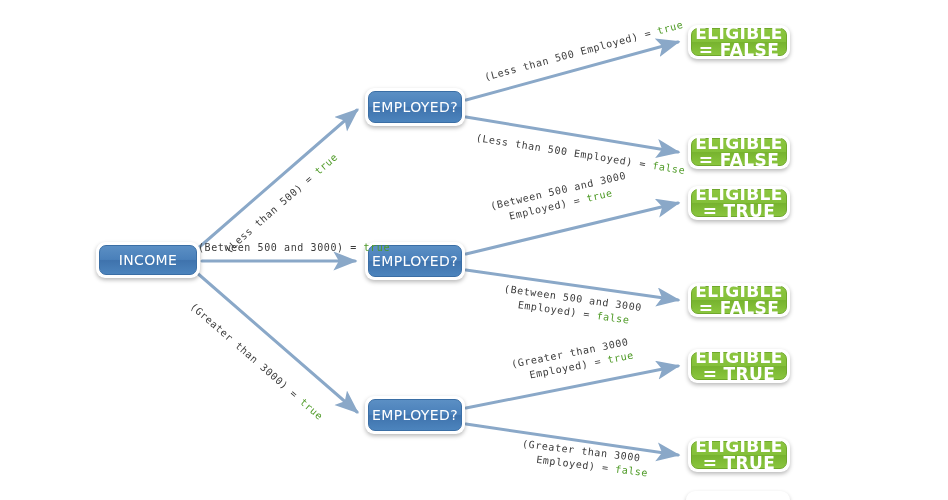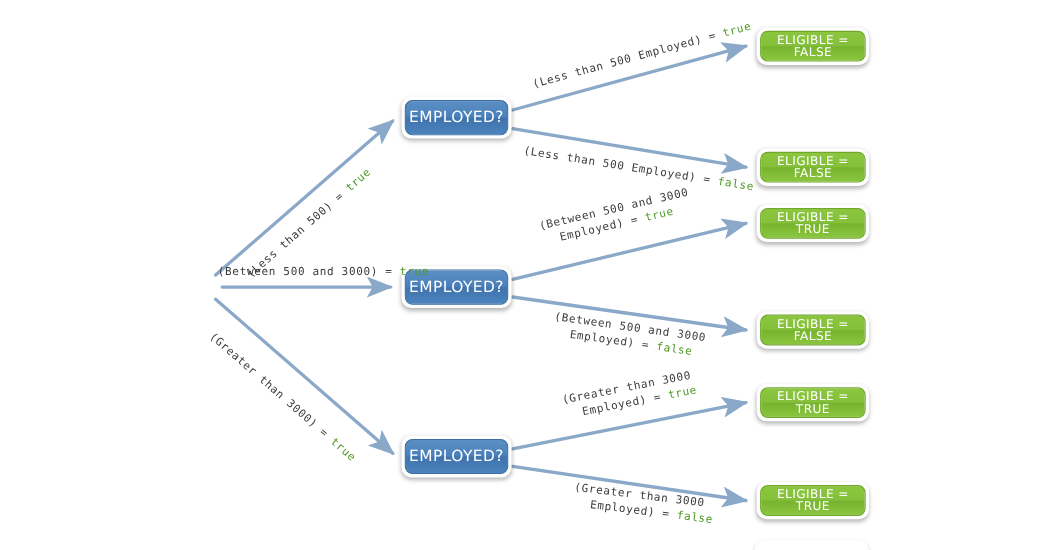--- a/index.html
+++ b/index.html
@@ -48,22 +48,22 @@
     line-height: 1;
   }
   .node.blue .inner {
     background: linear-gradient(180deg, #5b8fc4 0%, #4a80ba 48%, #3f73ad 52%, #4c84bd 100%);
     border: 1px solid #3a6ea5;
     font-size: 14px;
   }
   .node.green .inner {
     background: linear-gradient(180deg, #8cc63f 0%, #84c03a 48%, #77b32f 52%, #8ac63e 100%);
     border: 1px solid #6fa72c;
-    font-size: 11px;
-    font-weight: normal;
+    font-size: 17px;
+    font-weight: bold;
   }
 
   
   .elabel {
     position: absolute;
     font-family: "DejaVu Sans Mono", monospace;
     font-size: 10px;
     color: #3b3b3b;
     white-space: nowrap;
     letter-spacing: 0.6px;
@@ -114,20 +114,23 @@
       <path d="M466,117 L678,152"></path>
 
       <path d="M466,254 L678,203"></path>
       <path d="M466,270 L678,300"></path>
 
       <path d="M466,408 L678,366"></path>
       <path d="M466,424 L678,455"></path>
     </g>
   </svg>
 
+  <div class="node blue" style="left:96px; top:242px; width:104px; height:36px;">
+    <div class="inner">INCOME</div>
+  </div>
 
   <div class="node blue" style="left:365px; top:88px; width:100px; height:38px;">
     <div class="inner">EMPLOYED?</div>
   </div>
 
   <div class="node blue" style="left:365px; top:242px; width:100px; height:38px;">
     <div class="inner">EMPLOYED?</div>
   </div>
 
   <div class="node blue" style="left:365px; top:396px; width:100px; height:38px;">

